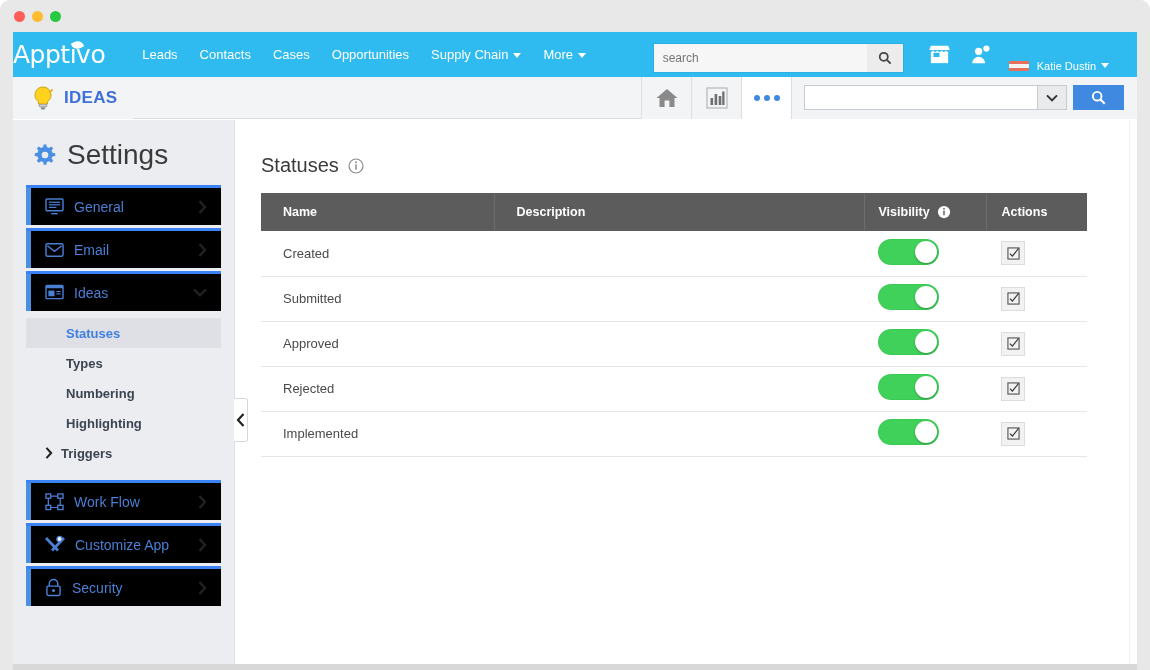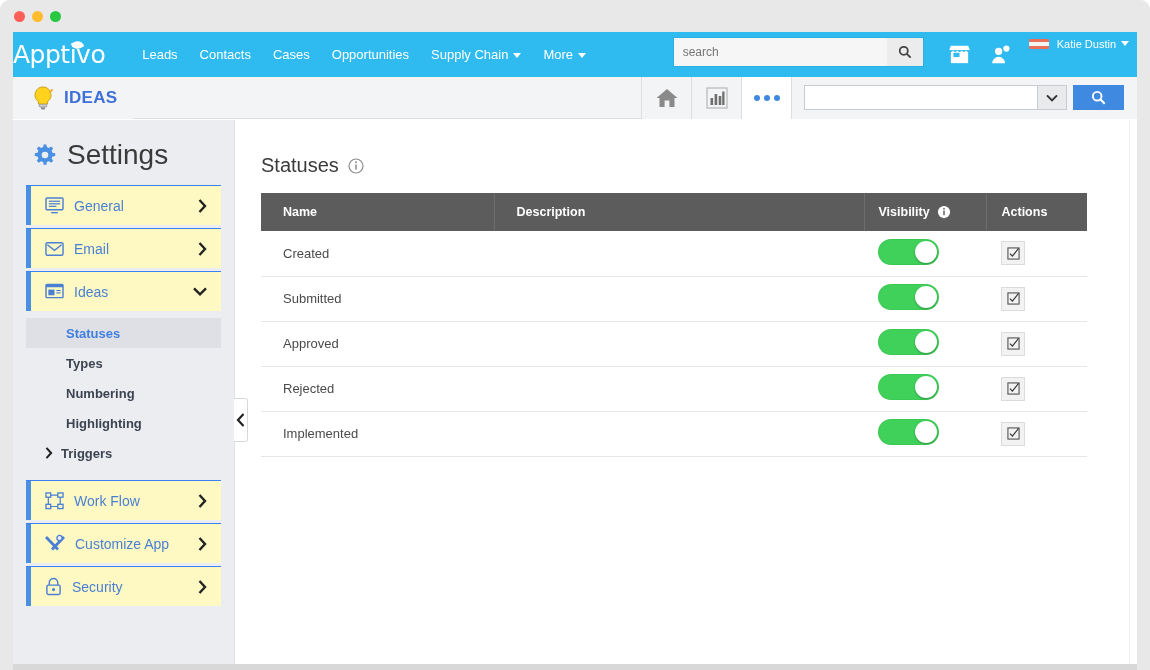--- a/index.html
+++ b/index.html
@@ -55,21 +55,21 @@
   .navlink {
     color: #ffffff; font-size: 13px; padding: 0 11px; white-space: nowrap;
     cursor: pointer; line-height: 45px; text-decoration: none;
   }
   .caret-down {
     display: inline-block; width: 0; height: 0; margin-left: 5px;
     border-left: 4px solid transparent; border-right: 4px solid transparent;
     border-top: 5px solid #ffffff; vertical-align: middle;
   }
   #nav-right {
-    margin-left: auto; display: flex; align-items: flex-start; padding-right: 8px;
+    margin-left: auto; display: flex; align-items: flex-end; padding-right: 28px;
   }
   #global-search-wrap {
     display: flex; height: 28px; margin-right: 20px;
     box-shadow: 0 0 0 1px rgba(0,0,0,.06);
   }
   #global-search {
     width: 213px; height: 28px; border: 0; outline: 0;
     background: #f6f6f6; font-size: 12px; color: #999; padding: 0 9px;
     font-family: "Liberation Sans", sans-serif;
   }
@@ -144,23 +144,23 @@
     background: #ecedf1; border-right: 1px solid #dfe1e6;
   }
   #settings-head {
     display: flex; align-items: center; padding: 19px 0 14px 20px;
   }
   #settings-head .label {
     font-size: 28px; color: #3a3a3a; margin-left: 10px; font-weight: normal;
   }
   .menu-group { padding: 0 13px; }
   .menu-item {
-    position: relative; height: 40px; background: #fef9c3; margin-bottom: 3px;
+    position: relative; height: 40px; background: #000000; margin-bottom: 3px;
     display: flex; align-items: center; padding-left: 19px; cursor: pointer;
-    border-top: 1px solid #3b82f6;
+    border-top: 3px solid #3b82f6;
   }
   .menu-item .bar {
     position: absolute; left: 0; top: 0; width: 5px; height: 100%; background: #4a90e2;
   }
   .menu-item .mi-label {
     color: #4a7fd4; font-size: 14px; margin-left: 10px; flex: 1;
   }
   .menu-item .chev { margin-right: 14px; }
   .submenu { padding: 4px 0 2px 0; }
   .sub-item {

